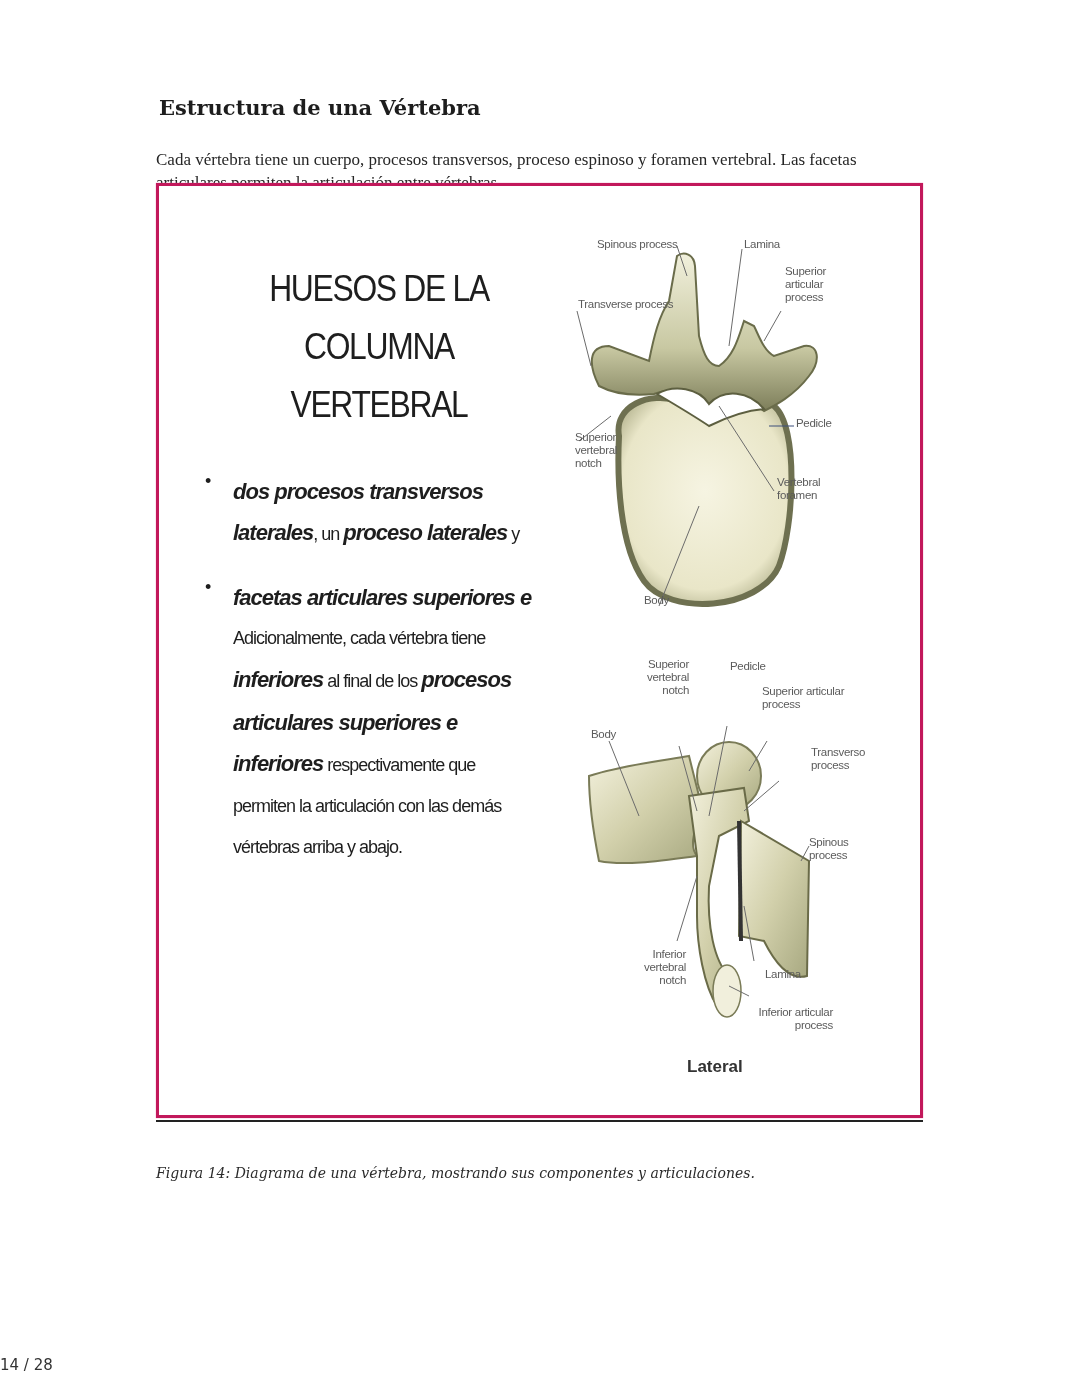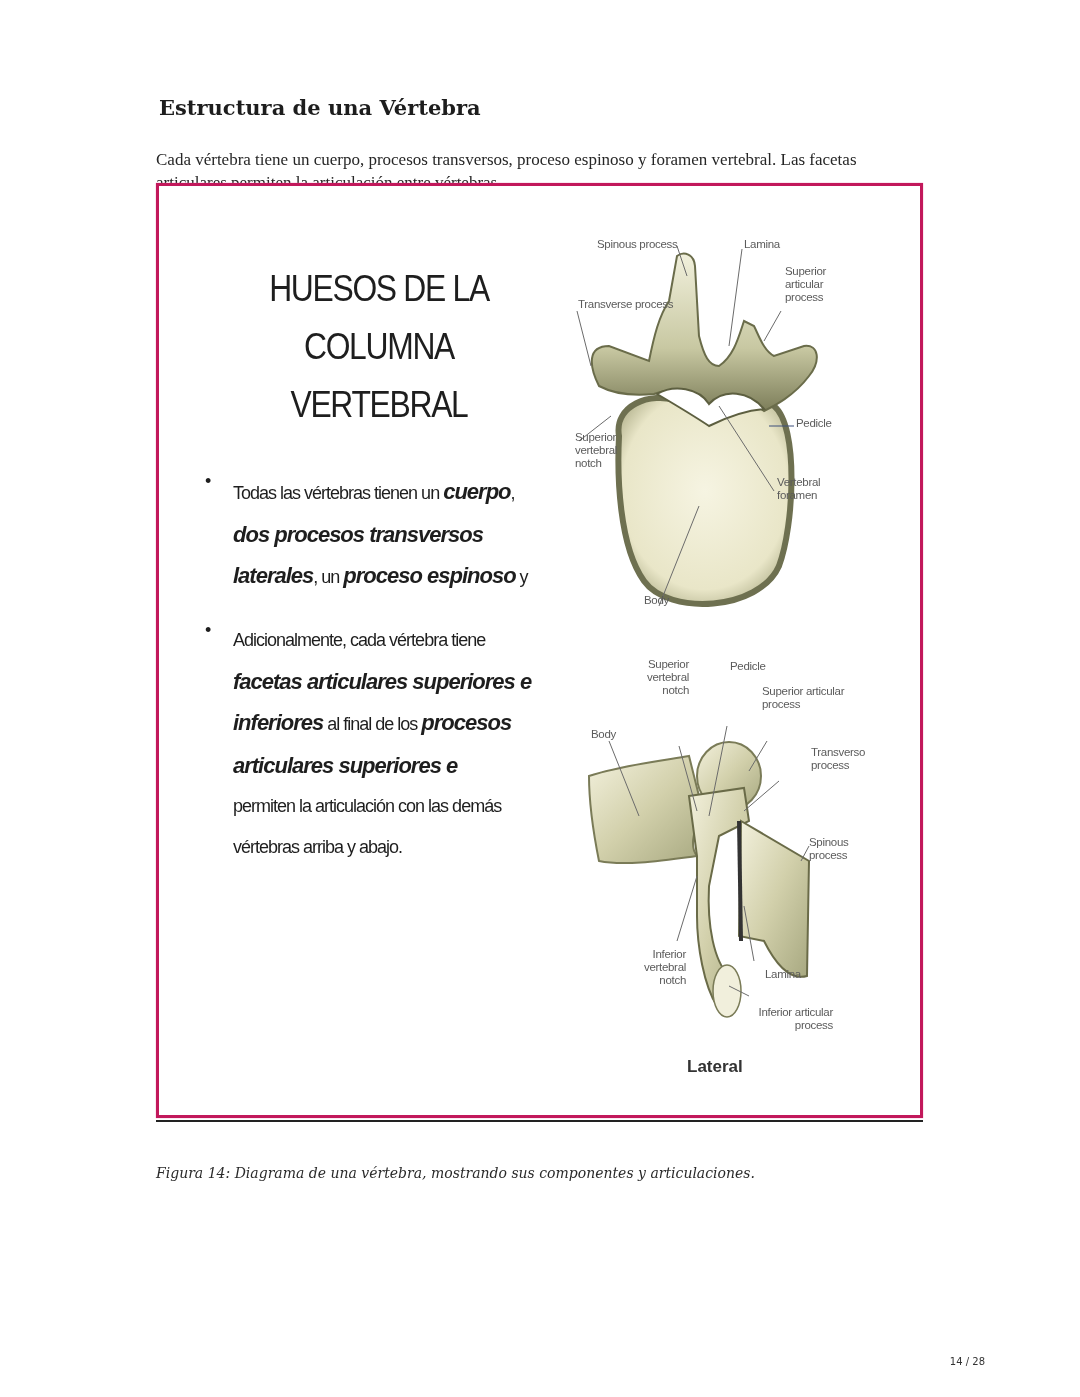--- a/index.html
+++ b/index.html
@@ -2,21 +2,21 @@
 <html><head>
 <meta charset="utf-8">
 <style>
   html, body { margin:0; padding:0; background:#ffffff; }
   body { width:1080px; height:1397px; position:relative; overflow:hidden; font-family:"DejaVu Serif", serif; color:#222; }
   .heading { position:absolute; left:159px; top:95px; font-family:"DejaVu Serif", serif; font-weight:bold; font-size:21px; color:#1d1d1d; }
   .para { position:absolute; left:156px; top:120px; width:720px; font-family:Liberation Serif, serif; font-size:17px; line-height:23px; color:#262626;margin-top:28px; }
   .frame { position:absolute; left:156px; top:183px; width:761px; height:929px; border:3.5px solid #c2185b; box-shadow:0 0 1px #e57aa5; background:#fff; }
   .rule { position:absolute; left:156px; top:1120px; width:767px; height:2px; background:#222; }
   .caption { position:absolute; left:156px; top:1165px; font-family:"DejaVu Serif", serif; font-style:italic; font-size:14px; color:#2a2a2a; }
-  .pagenum { position:absolute; left:0; width:985px; top:1356px; text-align:right; font-family:"DejaVu Sans", sans-serif; font-size:10px; color:#333; }
+  .pagenum { position:absolute; left:0; width:985px; top:1356px; text-align:left; font-family:"DejaVu Sans", sans-serif; font-size:15px; color:#333; }
 
   .slide-title { position:absolute; left:30px; top:74px; width:380px; text-align:center; font-family:"Liberation Sans Narrow","Liberation Sans", sans-serif; font-size:37px; line-height:58px; color:#1e1e1e; letter-spacing:-1.5px; transform:scaleX(0.86); transform-origin:center; }
   .bullets { position:absolute; left:42px; top:285px; width:340px; font-family:"Liberation Sans", sans-serif; color:#1e1e1e; }
   .bullet { position:relative; padding-left:32px; margin-bottom:22px; letter-spacing:-1px; }
   .bullet .dot { position:absolute; left:4px; top:0; font-size:18px; }
   .b-line { display:block; white-space:nowrap; font-size:19px; line-height:41px; }
   .em { font-style:italic; font-weight:bold; font-size:22px; }
   .nm { font-size:18px; }
 
   .diag { position:absolute; }
@@ -33,30 +33,30 @@
 <div class="frame">
 
   <div class="slide-title">
     <div>HUESOS DE LA COLUMNA</div>
     <div>VERTEBRAL</div>
   </div>
 
   <div class="bullets">
     <div class="bullet">
       <span class="dot">•</span>
-      <span class="b-line"><span class="nm">Todas las vértebras tienen un </span><span class="em">cuerpo</span><span class="nm">,</span></span>
       <span class="b-line em">dos procesos transversos</span>
-      <span class="b-line"><span class="em">laterales</span><span class="nm">, un </span><span class="em">proceso espinoso</span><span class="nm"> y</span></span>
+      <span class="b-line"><span class="em">laterales</span><span class="nm">, un </span><span class="em">proceso laterales</span><span class="nm"> y</span></span>
     </div>
     <div class="bullet">
       <span class="dot">•</span>
+      <span class="b-line em">facetas articulares superiores e</span>
       <span class="b-line nm">Adicionalmente, cada vértebra tiene</span>
-      <span class="b-line em">facetas articulares superiores e</span>
       <span class="b-line"><span class="em">inferiores</span><span class="nm"> al final de los </span><span class="em">procesos</span></span>
       <span class="b-line em">articulares superiores e</span>
+      <span class="b-line"><span class="em">inferiores</span><span class="nm"> respectivamente que</span></span>
       <span class="b-line nm">permiten la articulación con las demás</span>
       <span class="b-line nm">vértebras arriba y abajo.</span>
     </div>
   </div>
 
   <svg class="diag" style="left:400px;top:40px;" width="300" height="410" viewBox="0 0 300 410">
     <defs>
       <radialGradient id="bodyG" cx="50%" cy="45%" r="60%">
         <stop offset="0%" stop-color="#f6f4e2"></stop>
         <stop offset="80%" stop-color="#e9e6c8"></stop>

